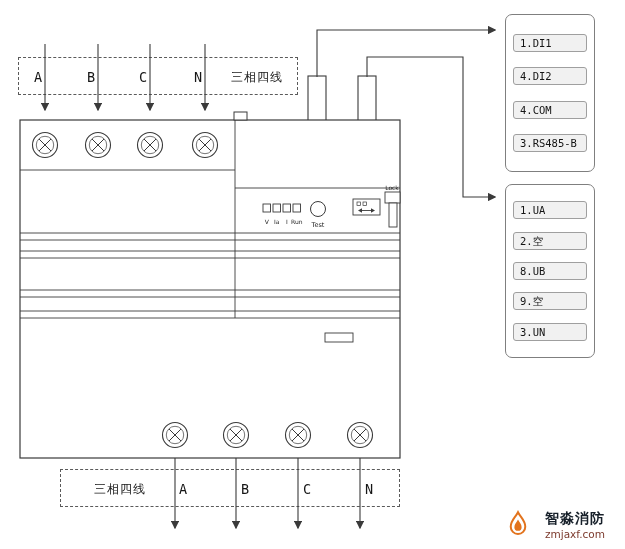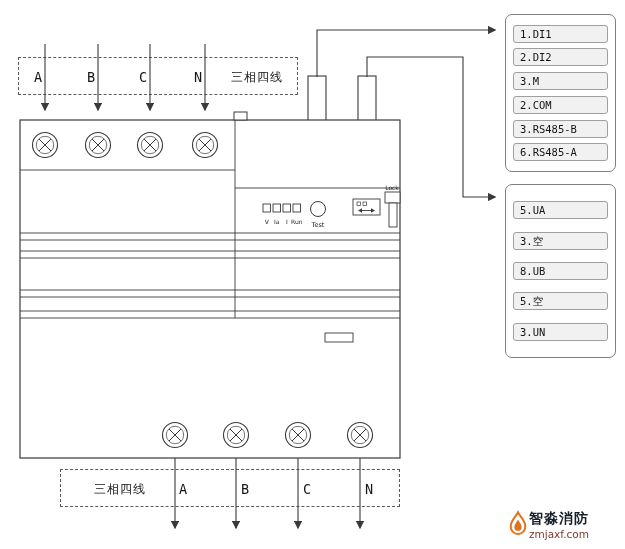--- a/index.html
+++ b/index.html
@@ -4,27 +4,27 @@
 <style>
   *{margin:0;padding:0;box-sizing:border-box}
   html,body{background:#fff}
   .canvas{position:relative;width:625px;height:549px;background:#fff;overflow:hidden;
           font-family:"DejaVu Sans Mono","DejaVu Sans",monospace;color:#1c1c1c}
   .layer{position:absolute;left:0;top:0;pointer-events:none}
   .dashed-box{position:absolute;border:1.4px dashed #5a5a5a;background:transparent}
   .abs-label{position:absolute;transform:translate(-50%,-50%);white-space:nowrap;color:#161616}
   .phase{font-size:13.5px}
   .sys{font-size:12px;font-family:"DejaVu Sans",sans-serif;letter-spacing:1px}
-  .tblock{position:absolute;left:505px;width:111px;border:1.2px solid #7f7f7f;border-radius:7px;
+  .tblock{position:absolute;left:505px;width:90px;border:1.2px solid #7f7f7f;border-radius:7px;
           background:#fff;display:flex;flex-direction:column;justify-content:space-evenly;padding:4px 7px}
   #tblock-signal{top:14px;height:158px}
   #tblock-voltage{top:184px;height:174px}
   .titem{border:1px solid #9f9f9f;border-radius:3px;background:#f1f1f1;font-size:10.5px;
          height:18px;line-height:16px;padding-left:6px;color:#141414}
-  .logo{position:absolute;left:508px;top:510px;display:flex;align-items:flex-start;gap:1px}
+  .logo{position:absolute;left:508px;top:510px;display:flex;align-items:flex-start;gap:17px}
   .logo-name{font-family:"DejaVu Sans",sans-serif;font-weight:bold;font-size:14px;color:#17202a;letter-spacing:1px}
   .logo-domain{font-family:"DejaVu Sans",sans-serif;font-size:10.5px;color:#7c3a2d;margin-top:0}
   .svgtxt{font-family:"DejaVu Sans",sans-serif;fill:#1c1c1c}
 </style>
 </head>
 <body>
 
 <div class="canvas">
 
   <div class="dashed-box" style="left:18px;top:57px;width:280px;height:38px"></div>
@@ -36,32 +36,30 @@
 
   <div class="dashed-box" style="left:60px;top:469px;width:340px;height:38px"></div>
   <span class="abs-label sys" style="left:120px;top:489px">三相四线</span>
   <span class="abs-label phase" style="left:183px;top:489px">A</span>
   <span class="abs-label phase" style="left:245px;top:489px">B</span>
   <span class="abs-label phase" style="left:307px;top:489px">C</span>
   <span class="abs-label phase" style="left:369px;top:489px">N</span>
 
   <div class="tblock" id="tblock-signal">
     <div class="titem">1.DI1</div>
-    <div class="titem">2.DI2</div>
-    <div class="titem">3.M</div>
-    <div class="titem">2.COM</div>
+    <div class="titem">4.DI2</div>
+    <div class="titem">4.COM</div>
     <div class="titem">3.RS485-B</div>
-    <div class="titem">6.RS485-A</div>
   </div>
 
   <div class="tblock" id="tblock-voltage">
-    <div class="titem">5.UA</div>
-    <div class="titem">3.空</div>
+    <div class="titem">1.UA</div>
+    <div class="titem">2.空</div>
     <div class="titem">8.UB</div>
-    <div class="titem">5.空</div>
+    <div class="titem">9.空</div>
     <div class="titem">3.UN</div>
   </div>
 
   <div class="logo">
     <svg width="20" height="28" viewBox="0 0 22 28">
       <path d="M11 1 C8 7 3 10 3 17 a8 8 0 0 0 16 0 C19 10 14 7 11 1 Z" fill="#fff" stroke="#e2731d" stroke-width="2.2"></path>
       <path d="M11 9 C9.5 12 7 14 7 17.5 a4 4 0 0 0 8 0 C15 14 12.5 12 11 9 Z" fill="#e2731d"></path>
     </svg>
     <div>
       <div class="logo-name">智淼消防</div>

